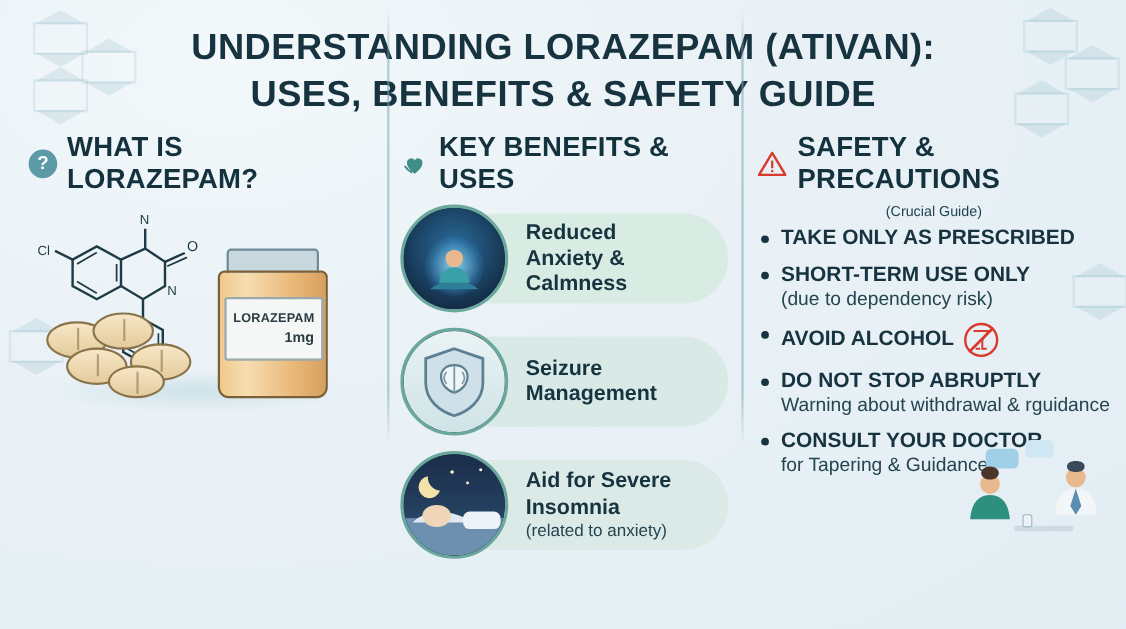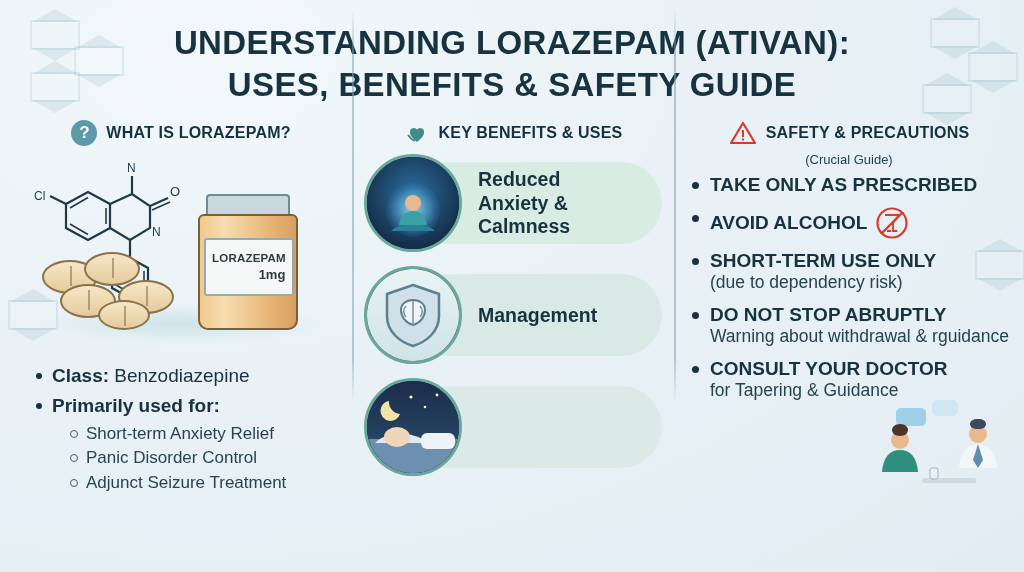--- a/index.html
+++ b/index.html
@@ -89,21 +89,21 @@
 
   .col-head {
     display: flex;
     align-items: center;
     justify-content: center;
     gap: 9px;
     margin-bottom: 8px;
   }
   .col-head h2 {
     margin: 0;
-    font-size: 16px;
+    font-size: 25px;
     font-weight: bold;
     color: #14323e;
     letter-spacing: 0.2px;
   }
   .col-subhead {
     text-align: center;
     font-size: 13px;
     color: #214452;
     margin-top: -2px;
     margin-bottom: 6px;
@@ -469,34 +469,20 @@
         <div class="bottle">
           <div class="cap"></div>
           <div class="body"></div>
           <div class="label">
             <div class="l1">LORAZEPAM</div>
             <div class="l2">1mg</div>
           </div>
         </div>
       </div>
 
-      <ul class="bullets">
-        <li>
-          <b>Class:</b>
-          <span>Benzodiazepine</span>
-        </li>
-        <li>
-          <b>Primarily used for:</b>
-          <ul class="sub-bullets">
-            <li>Short-term Anxiety Relief</li>
-            <li>Panic Disorder Control</li>
-            <li>Adjunct Seizure Treatment</li>
-          </ul>
-        </li>
-      </ul>
     </div>
 
     <div class="col col-2">
       <div class="col-head">
         <span class="heart-icon">
           <svg width="24" height="24" viewBox="0 0 24 24">
             <path d="M12 21c-1-1-7-5.2-7-9.6A3.9 3.9 0 0 1 12 8.6 3.9 3.9 0 0 1 19 11.4c0 4.4-6 8.6-7 9.6z" fill="#3f8d86"></path>
             <path d="M3 14c1.6 2.6 4 4.6 6.6 6" stroke="#3f8d86" stroke-width="1.8" fill="none"></path>
           </svg>
         </span>
@@ -527,40 +513,46 @@
         <div class="circle">
           <div class="art-brain">
             <svg width="62" height="66" viewBox="0 0 62 66">
               <path d="M31 3 L57 12 V34 C57 50 44 60 31 64 C18 60 5 50 5 34 V12 Z" fill="#cfe0e8" stroke="#5d7f92" stroke-width="2.5"></path>
               <path d="M31 18c-7 0-12 4-12 10 0 7 5 13 12 15 7-2 12-8 12-15 0-6-5-10-12-10z" fill="#f0f5f7" stroke="#5d7f92" stroke-width="2"></path>
               <path d="M31 19v24M24 24c-3 3-3 8 0 11M38 24c3 3 3 8 0 11" stroke="#7c99a8" stroke-width="1.6" fill="none"></path>
             </svg>
           </div>
         </div>
         <div class="txt">
+          <div>Seizure</div>
           <div>Management</div>
         </div>
       </div>
 
       <div class="benefit b3">
         <div class="pillbg"></div>
         <div class="circle">
           <div class="art-sleep">
             <svg width="92" height="92" viewBox="0 0 92 92">
               <path d="M22 20a10 10 0 1 0 11 13 12 12 0 0 1-11-13z" fill="#f2e4a8"></path>
               <circle cx="44" cy="16" r="1.6" fill="#fff8d0"></circle>
               <circle cx="58" cy="26" r="1.3" fill="#fff8d0"></circle>
               <circle cx="70" cy="14" r="1.4" fill="#fff8d0"></circle>
               <rect x="0" y="58" width="92" height="34" fill="#6d8fb0"></rect>
               <path d="M8 62 C20 50 40 50 56 58 L70 62 Z" fill="#dfe9f2"></path>
               <ellipse cx="30" cy="56" rx="13" ry="10" fill="#f0d6b8"></ellipse>
               <rect x="54" y="52" width="34" height="16" rx="6" fill="#eef3f8"></rect>
             </svg>
           </div>
         </div>
+        <div class="txt">
+          <div>Aid for Severe</div>
+          <div>Insomnia</div>
+          <div class="sm">(related to anxiety)</div>
+        </div>
       </div>
     </div>
 
     <div class="col col-3">
       <div class="col-head">
         <span class="warn-icon">
           <svg width="26" height="24" viewBox="0 0 26 24">
             <path d="M13 2 L25 22 H1 Z" fill="none" stroke="#d93a2b" stroke-width="2.2" stroke-linejoin="round"></path>
             <rect x="12" y="9" width="2" height="7" fill="#d93a2b"></rect>
             <rect x="12" y="17.5" width="2" height="2" fill="#d93a2b"></rect>
@@ -568,34 +560,34 @@
         </span>
         <h2>SAFETY &amp; PRECAUTIONS</h2>
       </div>
       <div class="col-subhead">(Crucial Guide)</div>
 
       <ul class="safety-list">
         <li>
           <span>TAKE ONLY AS PRESCRIBED</span>
         </li>
         <li>
+          <span>SHORT-TERM USE ONLY</span>
+          <span class="note">(due to dependency risk)</span>
+        </li>
+        <li>
           <span class="inline-row">
             <span>AVOID ALCOHOL</span>
             <svg class="no-alcohol" viewBox="0 0 34 34">
               <circle cx="17" cy="17" r="14.5" fill="none" stroke="#d93a2b" stroke-width="2.2"></circle>
               <path d="M10 9h14l-6 8v8h4M12 25h4" fill="none" stroke="#d93a2b" stroke-width="1.8"></path>
               <line x1="6" y1="28" x2="28" y2="6" stroke="#d93a2b" stroke-width="2.4"></line>
             </svg>
           </span>
         </li>
         <li>
-          <span>SHORT-TERM USE ONLY</span>
-          <span class="note">(due to dependency risk)</span>
-        </li>
-        <li>
           <span>DO NOT STOP ABRUPTLY</span>
           <span class="note">Warning about withdrawal &amp; rguidance</span>
         </li>
         <li>
           <span>CONSULT YOUR DOCTOR</span>
           <span class="note">for Tapering &amp; Guidance</span>
         </li>
       </ul>
 
       <svg class="doctor-art" viewBox="0 0 148 112">

